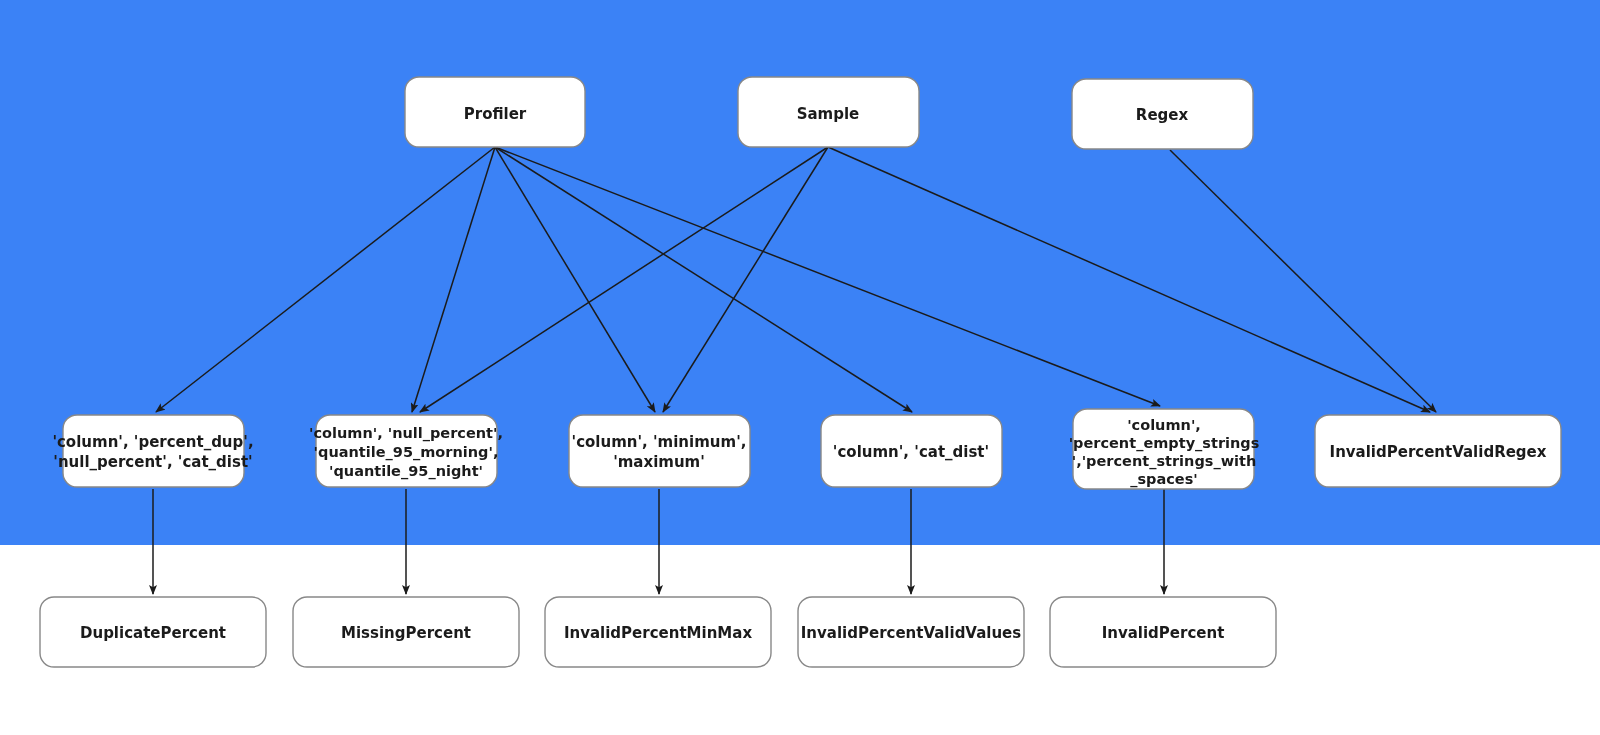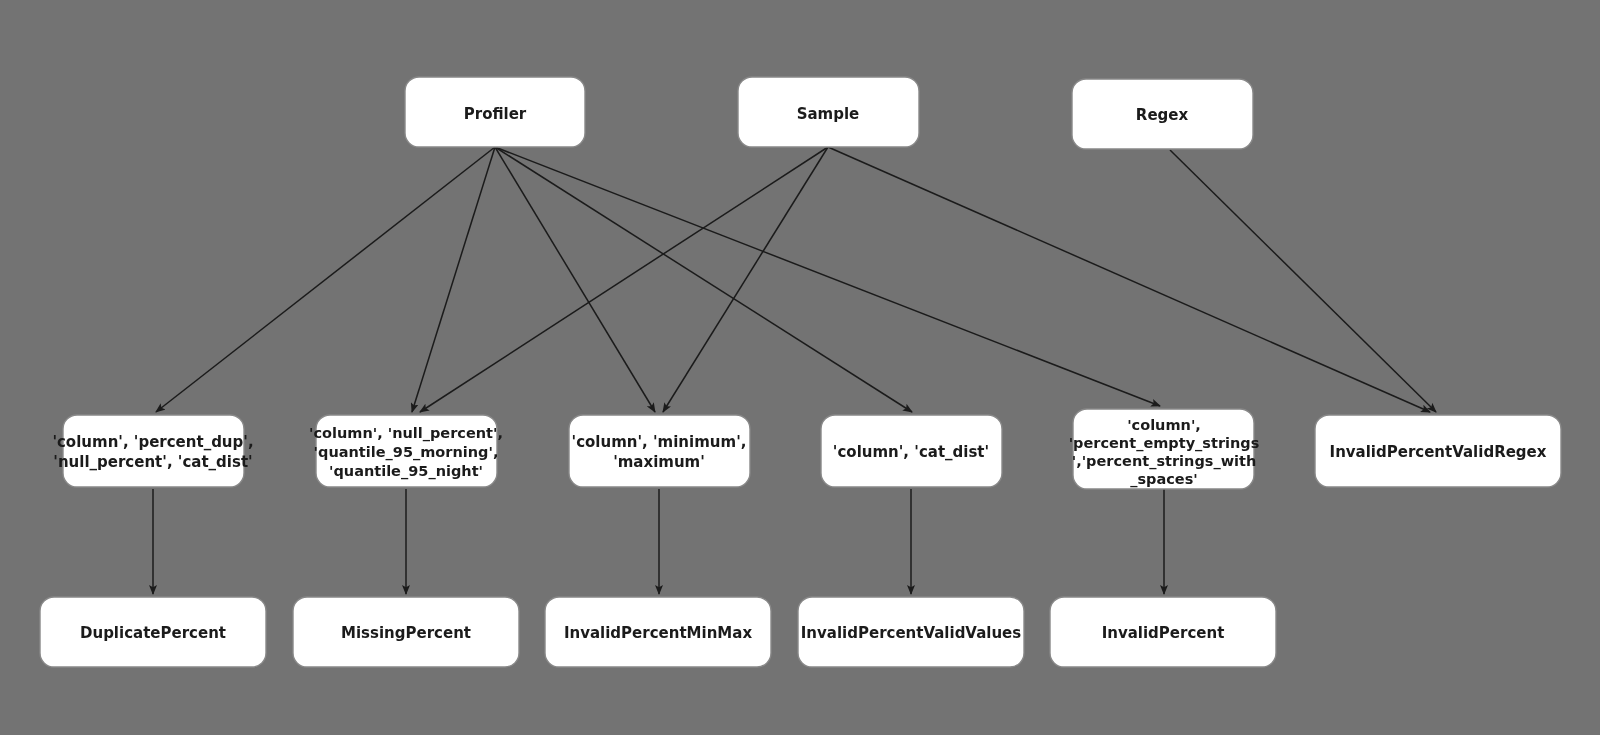--- a/index.html
+++ b/index.html
@@ -10,22 +10,22 @@
   }
   body {
     width: 1600px;
     height: 735px;
     font-family: "DejaVu Sans", "Liberation Sans", sans-serif;
     overflow: hidden;
   }
   #diagram-canvas {
     position: relative;
     width: 1600px;
-    height: 735px;
-    background: #737373;
+    height: 545px;
+    background: #3b82f6;
   }
   svg#flow-svg {
     position: absolute;
     left: 0;
     top: 0;
     width: 1600px;
     height: 735px;
   }
   .node-rect {
     fill: #ffffff;

